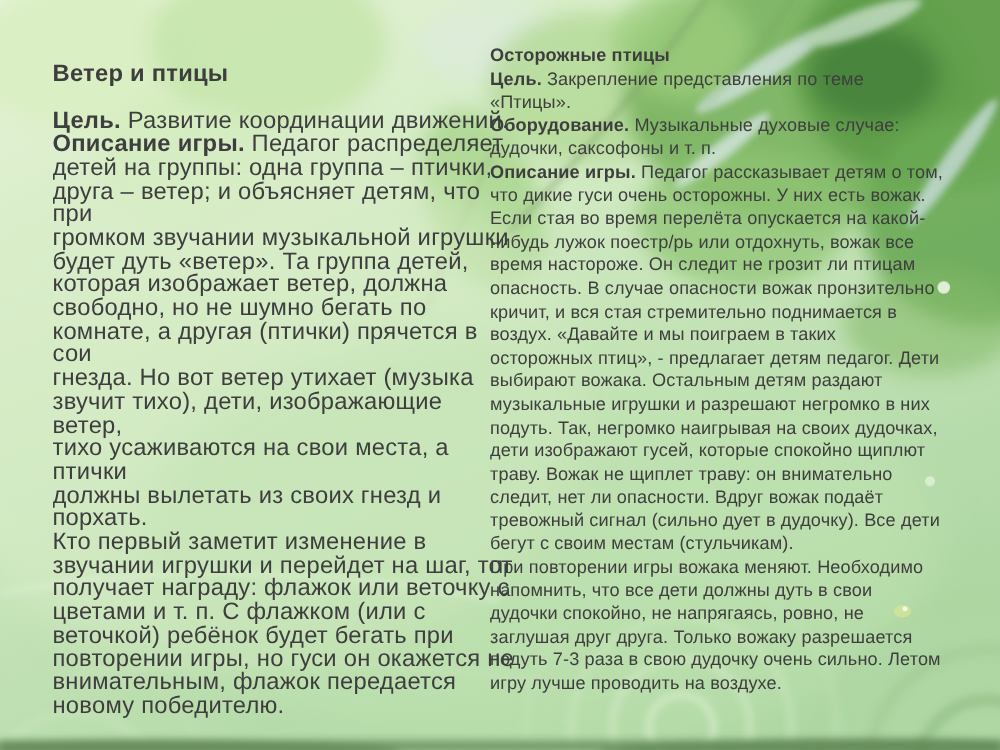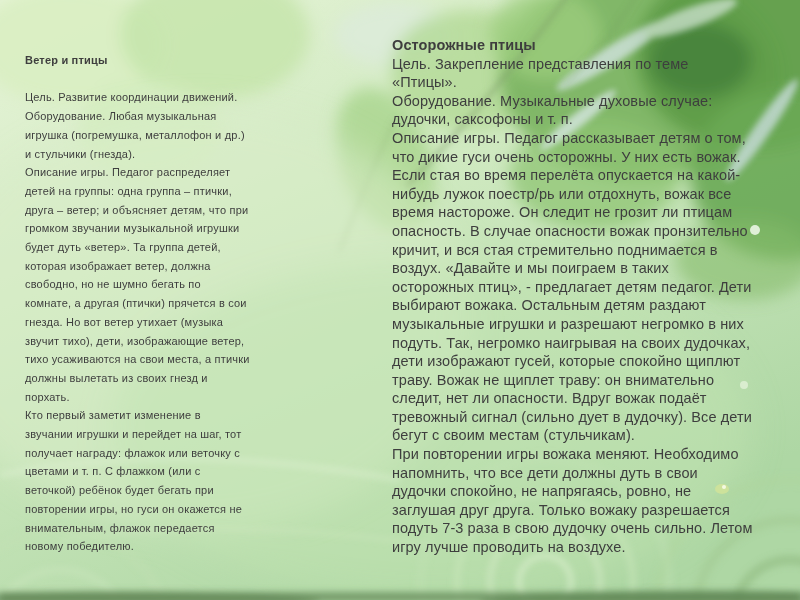--- a/index.html
+++ b/index.html
@@ -8,30 +8,30 @@
     width:800px;height:600px;
     overflow:hidden;
     font-family:"Liberation Sans","DejaVu Sans",sans-serif;
     color:#3e3e3e;
     background:#cfe8c0;
   }
   .bg{position:absolute;left:0;top:0;width:800px;height:600px;}
   .col{position:absolute;}
   .col p{margin:0;white-space:pre-line;}
   .col-left{
-    left:25px;top:51px;width:372px;
-    font-size:11px;line-height:18.7px;letter-spacing:0.2px;
+    left:42px;top:51px;width:372px;
+    font-size:19px;line-height:18.7px;letter-spacing:0.2px;
   }
   .col-right{
     left:392px;top:36px;width:412px;
     font-size:14.5px;line-height:18.6px;letter-spacing:0.1px;
   }
   .title{font-weight:bold;}
   .col-left .title{margin-bottom:18.7px;}
-  .para b{font-weight:normal;}
+  .para b{font-weight:bold;}
 </style>
 </head>
 <body>
 
 <div class="slide">
 
   <svg class="bg" viewBox="0 0 800 600" preserveAspectRatio="none" aria-hidden="true">
     <defs>
       <linearGradient id="base" x1="0" y1="0" x2="0.55" y2="1">
         <stop offset="0" stop-color="#e7f4d8"></stop>
@@ -112,23 +112,20 @@
     <g filter="url(#b3)">
       <rect x="0" y="592" width="800" height="10" fill="#6f9463" opacity="0.85"></rect>
       <ellipse cx="120" cy="601" rx="200" ry="10" fill="#5d8251" opacity="0.6"></ellipse>
       <ellipse cx="700" cy="602" rx="220" ry="12" fill="#587e4c" opacity="0.55"></ellipse>
     </g>
   </svg>
 
   <div class="col col-left">
     <p class="title">Ветер и птицы</p>
     <p class="para"><b>Цель.</b><span> Развитие координации движений.</span></p>
-    <p class="para"><b>Оборудование.</b><span> Любая музыкальная
-игрушка (погремушка, металлофон и др.)
-и стульчики (гнезда).</span></p>
     <p class="para"><b>Описание игры.</b><span> Педагог распределяет
 детей на группы: одна группа – птички,
 друга – ветер; и объясняет детям, что при
 громком звучании музыкальной игрушки
 будет дуть «ветер». Та группа детей,
 которая изображает ветер, должна
 свободно, но не шумно бегать по
 комнате, а другая (птички) прячется в сои
 гнезда. Но вот ветер утихает (музыка
 звучит тихо), дети, изображающие ветер,

